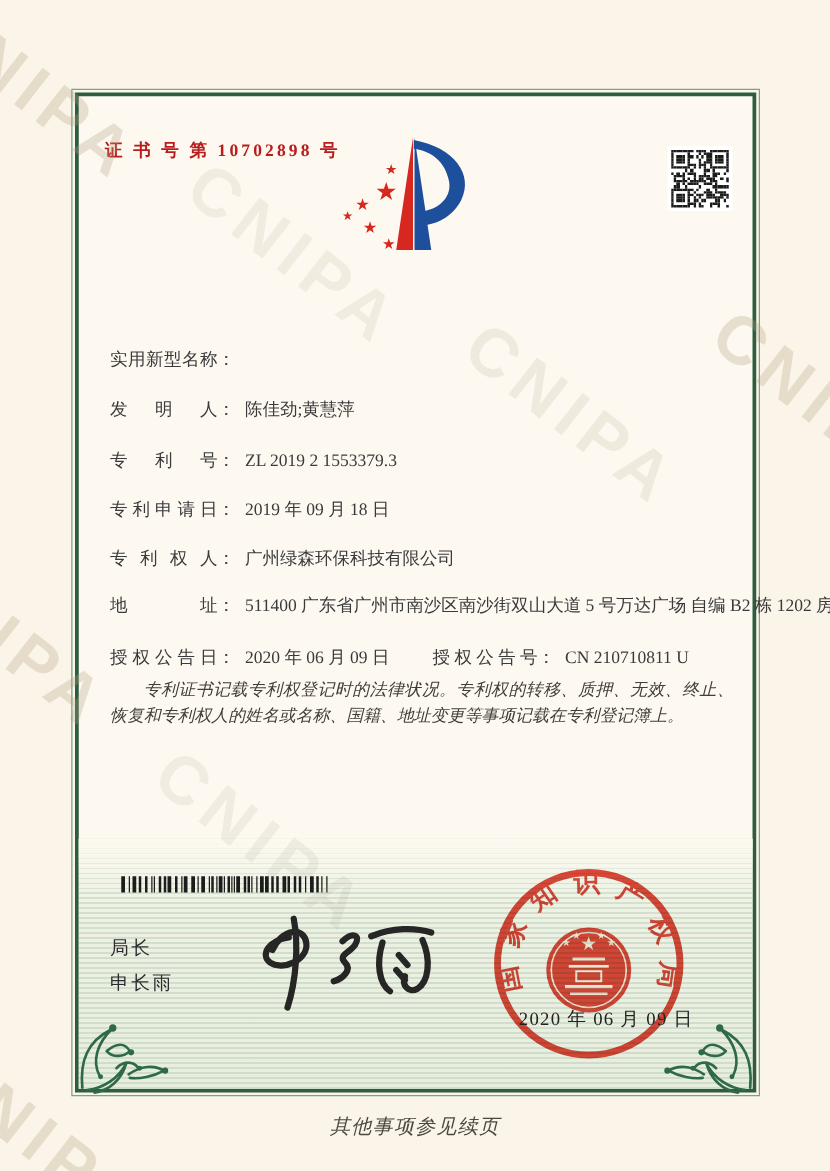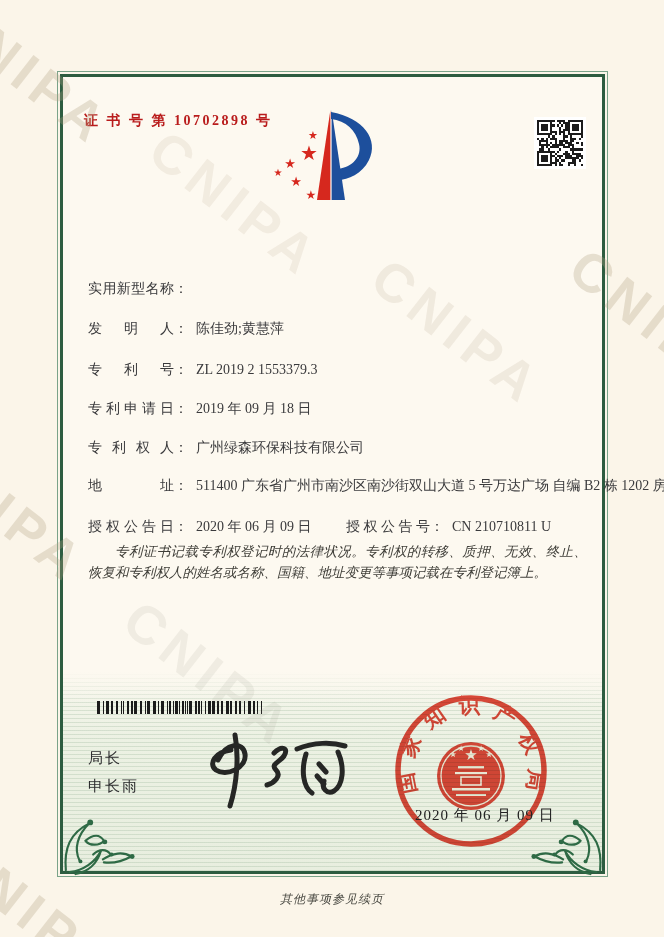--- a/index.html
+++ b/index.html
@@ -79,21 +79,21 @@
   .barcode{ position:absolute; left:97px; top:701px; width:168px; height:13px; z-index:2; display:flex; align-items:stretch; }
   .barcode s{ display:block; height:100%; }
   .off{ position:absolute; left:88px; z-index:2; font-family:"Liberation Sans","DejaVu Sans",sans-serif;
         font-size:15px; letter-spacing:2px; color:#2c2c2e; }
   .off-title{ top:749px; } .off-name{ top:777px; }
   .signature{ position:absolute; left:190px; top:726px; z-index:4; }
   .seal{ position:absolute; left:392px; top:692px; z-index:4; opacity:0.87; mix-blend-mode:multiply; }
   .seal-date{ position:absolute; left:415px; top:806px; z-index:5; font-size:15px; letter-spacing:1px; color:#222; white-space:nowrap;}
   .page-info{ position:absolute; left:57px; top:851px; width:553px; text-align:center; z-index:2; font-size:12px; letter-spacing:2px; color:#3a3a3c;}
   .cont-note{ position:absolute; left:0; top:891px; width:664px; text-align:center; z-index:2;
-              font-size:12px; font-style:italic; letter-spacing:1px; color:#4a4a43; }
+              font-size:16px; font-style:italic; letter-spacing:1px; color:#4a4a43; }
 </style>
 </head>
 <body>
 
 <div class="page">
 
   <span class="wm wm1">CNIPA</span>
   <span class="wm wm2">CNIPA</span>
   <span class="wm wm3">CNIPA</span>
   <span class="wm wm4">CNIPA</span>

